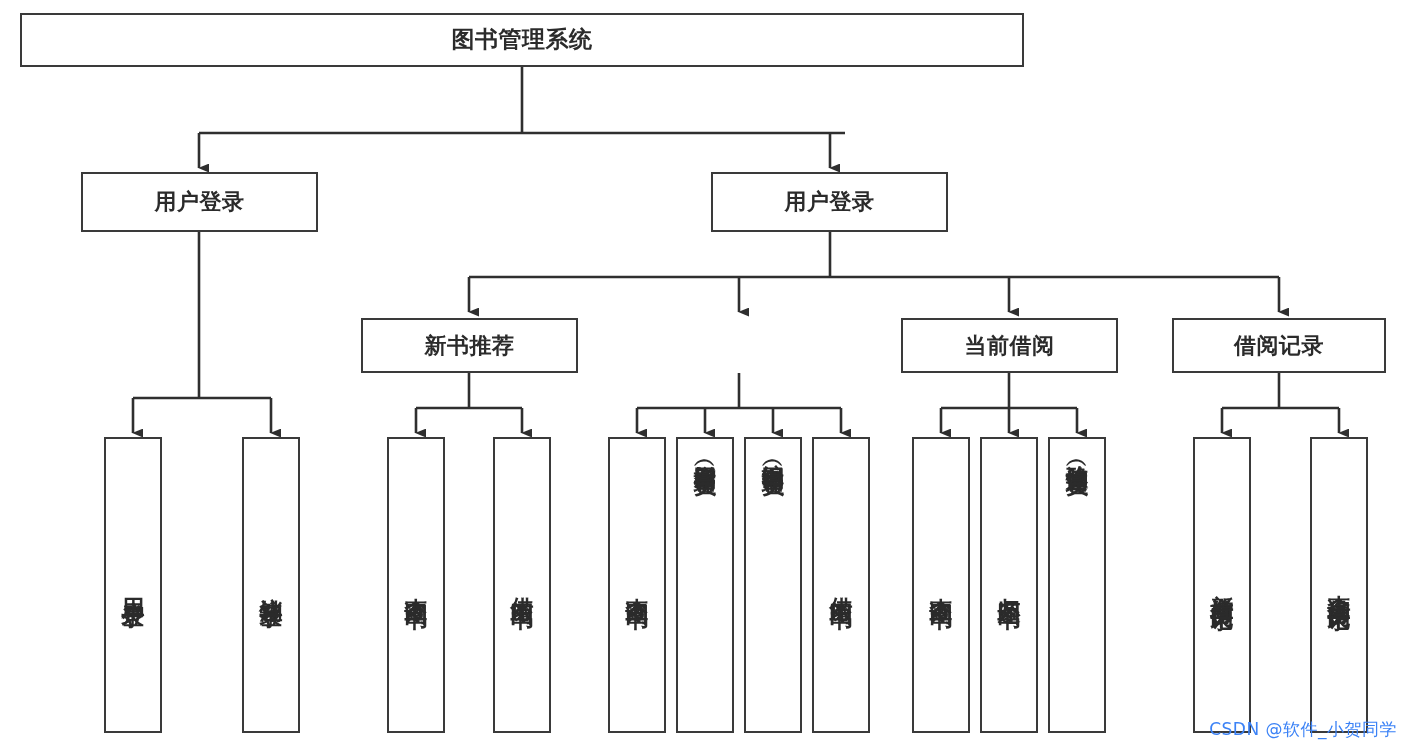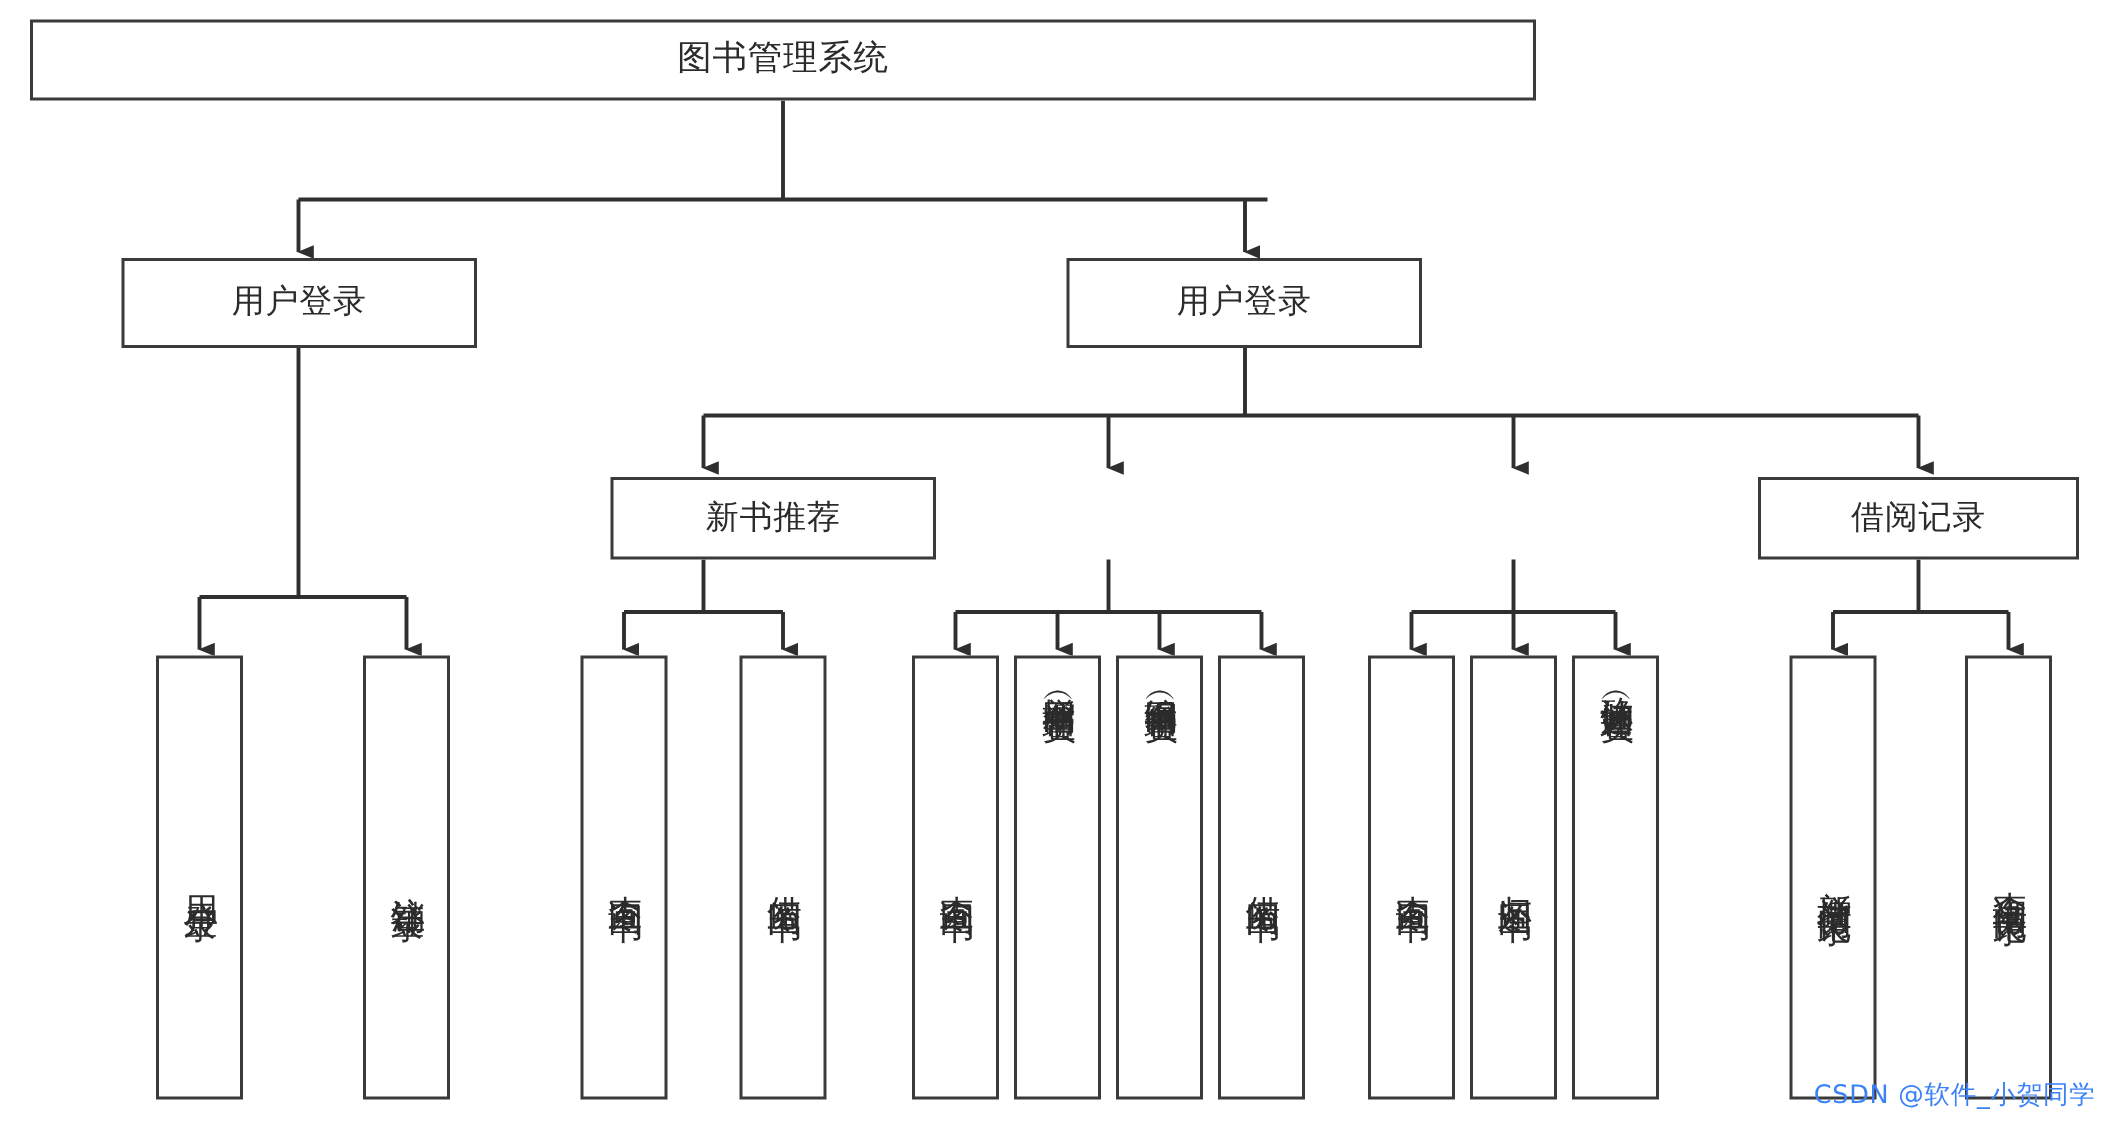--- a/index.html
+++ b/index.html
@@ -33,20 +33,21 @@
     display: flex;
     align-items: center;
     justify-content: center;
     color: #2b2b2b;
     text-align: center;
   }
   .node-label {
     display: block;
     line-height: 1.18;
     letter-spacing: 0.5px;
+    font-weight: bold;
   }
   
   .node.h .node-label {
     writing-mode: horizontal-tb;
     font-size: 22px;
   }
   .node.root .node-label { font-size: 23px; }
   
   .node.v {
     align-items: flex-start;
@@ -139,22 +140,25 @@
     <span class="node-label">图书管理系统</span>
   </div>
 
   <div class="node h" style="left:81px; top:172px; width:237px; height:60px;">
     <span class="node-label">用户登录</span>
   </div>
   <div class="node h" style="left:711px; top:172px; width:237px; height:60px;">
     <span class="node-label">用户登录</span>
   </div>
 
-  <div class="node h" style="left:361px; top:318px; width:217px; height:55px;margin-left:46px;">
+  <div class="node h" style="left:361px; top:318px; width:217px; height:55px;">
     <span class="node-label">新书推荐</span>
+  </div>
+  <div class="node h" style="left:901px; top:318px; width:217px; height:55px;">
+    <span class="node-label">当前借阅</span>
   </div>
   <div class="node h" style="left:1172px; top:318px; width:214px; height:55px;text-align:center;">
     <span class="node-label">借阅记录</span>
   </div>
 
   <div class="node v center" style="left:104px; top:437px; width:58px; height:296px;">
     <span class="node-label">用户登录</span>
   </div>
   <div class="node v center" style="left:242px; top:437px; width:58px; height:296px;">
     <span class="node-label">注销登录</span>

